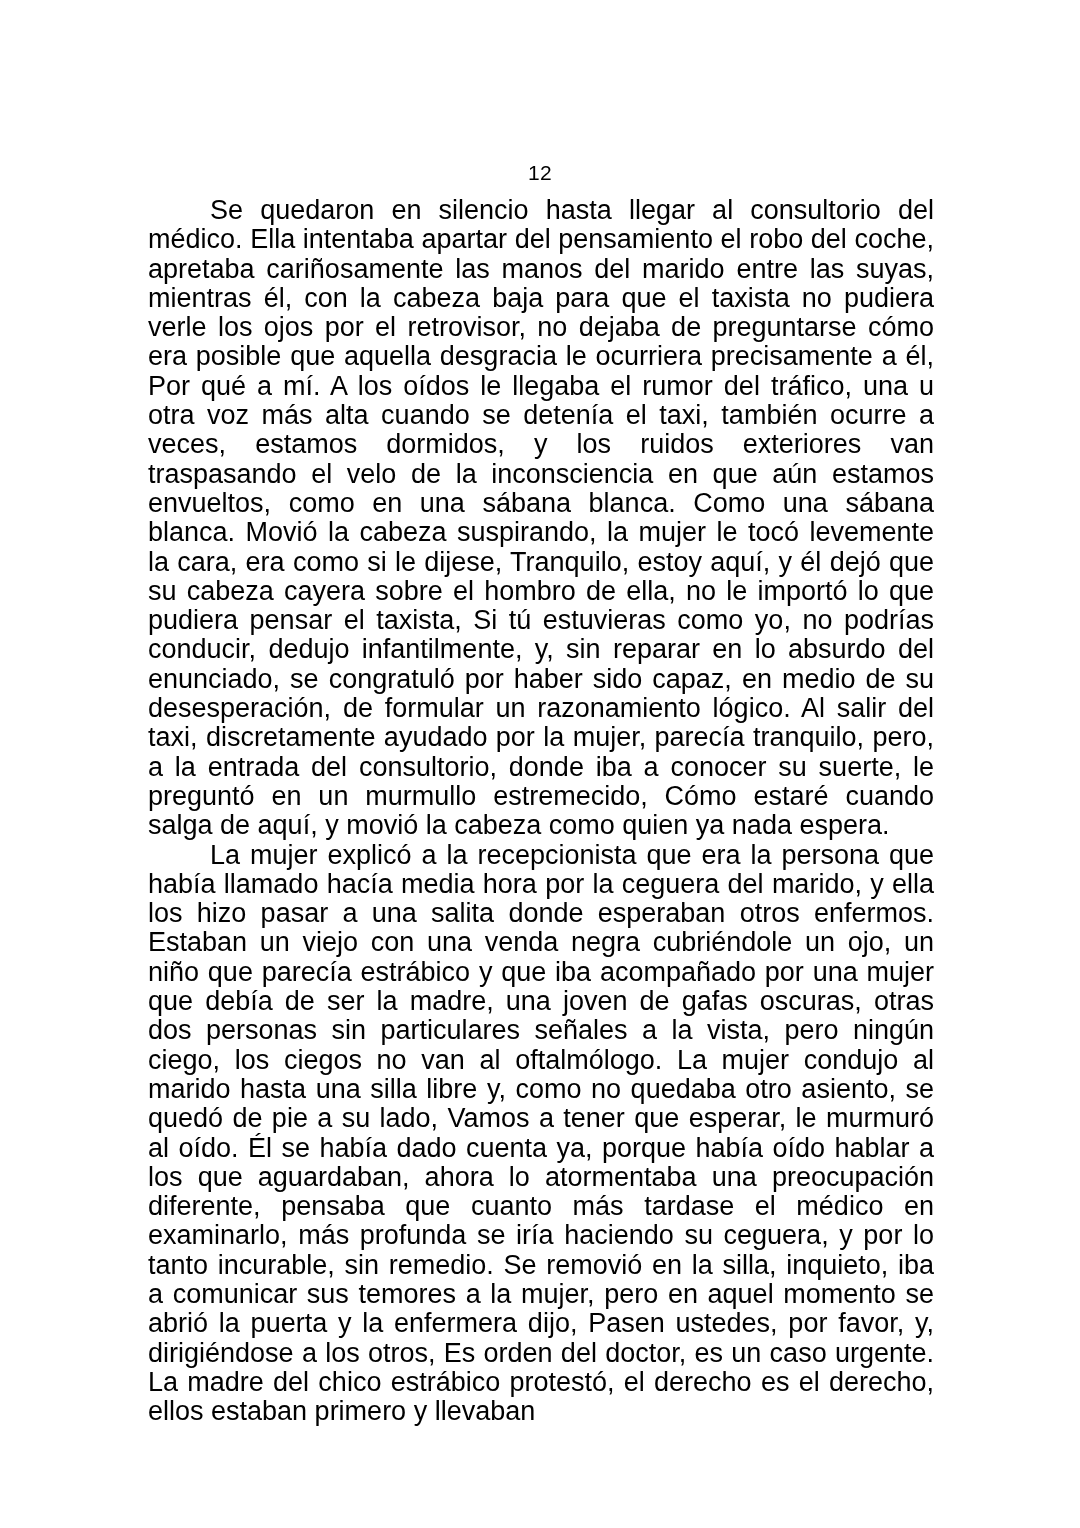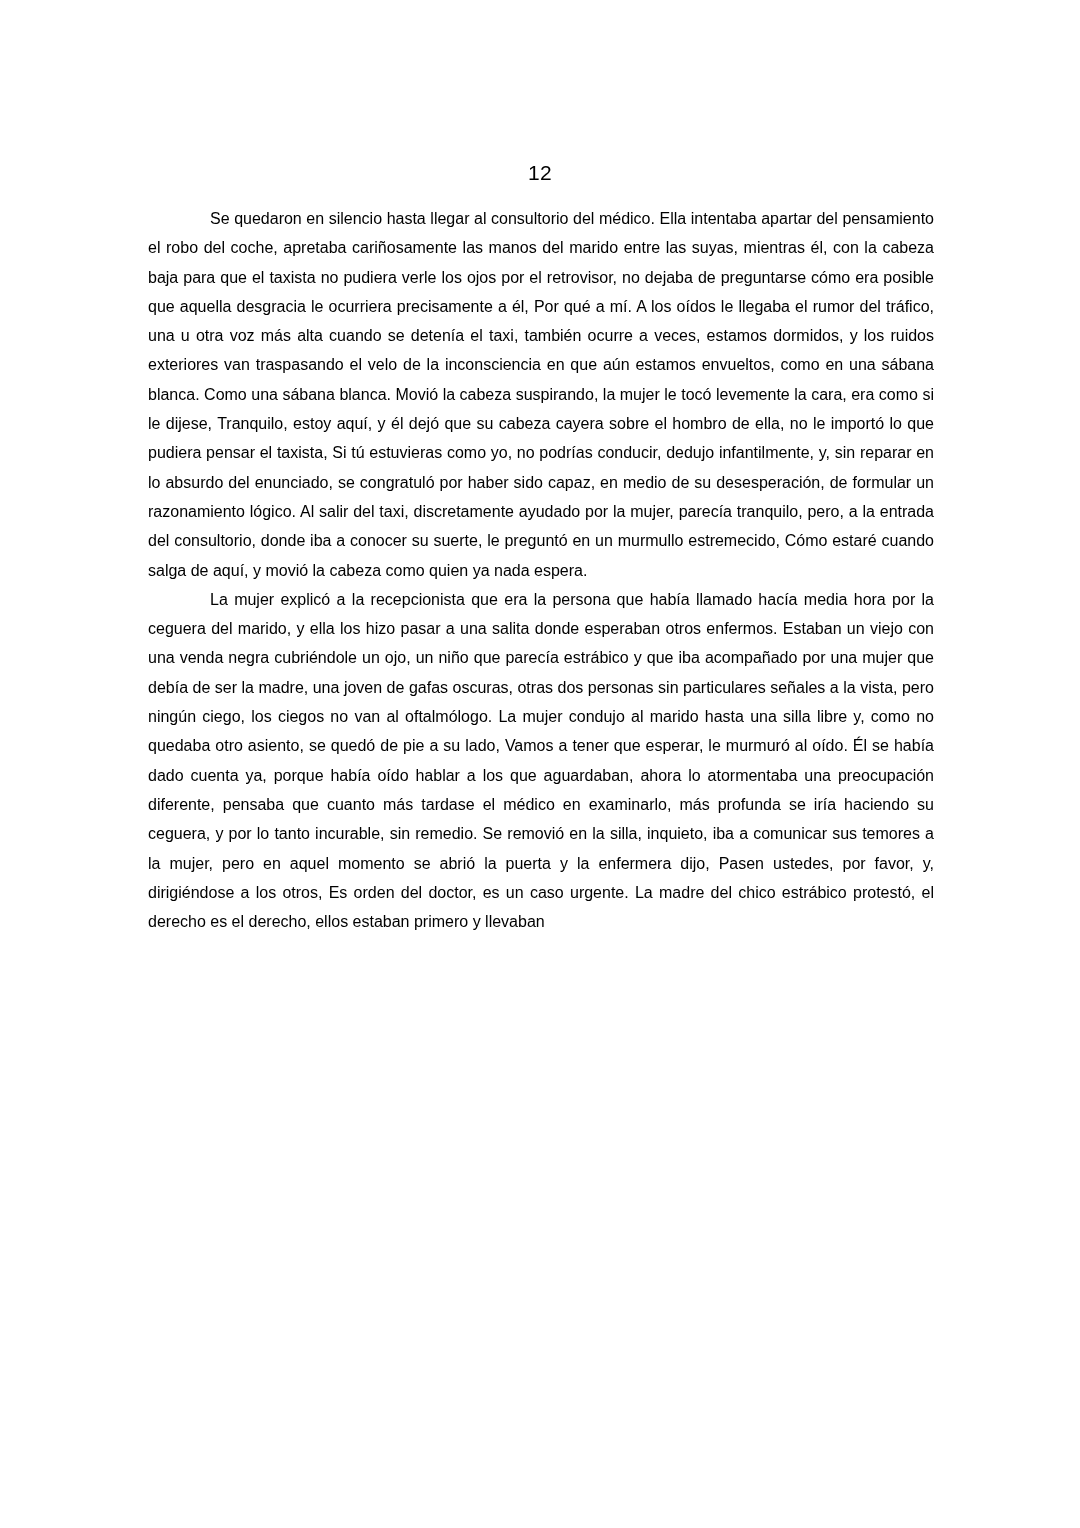--- a/index.html
+++ b/index.html
@@ -27,24 +27,24 @@
     top: 162px;
     left: 0;
     width: 1080px;
     text-align: center;
     font-size: 21px;
     line-height: 1;
     letter-spacing: 0.2px;
   }
   .body-text {
     position: absolute;
-    top: 204px;
+    top: 196px;
     left: 148px;
     width: 786px;
-    font-size: 16px;
+    font-size: 27px;
     line-height: 29.3px;
     text-align: justify;
     text-justify: inter-word;
     -webkit-hyphens: none;
     hyphens: none;
   }
   .body-text p {
     margin: 0;
     text-indent: 62px;
   }

